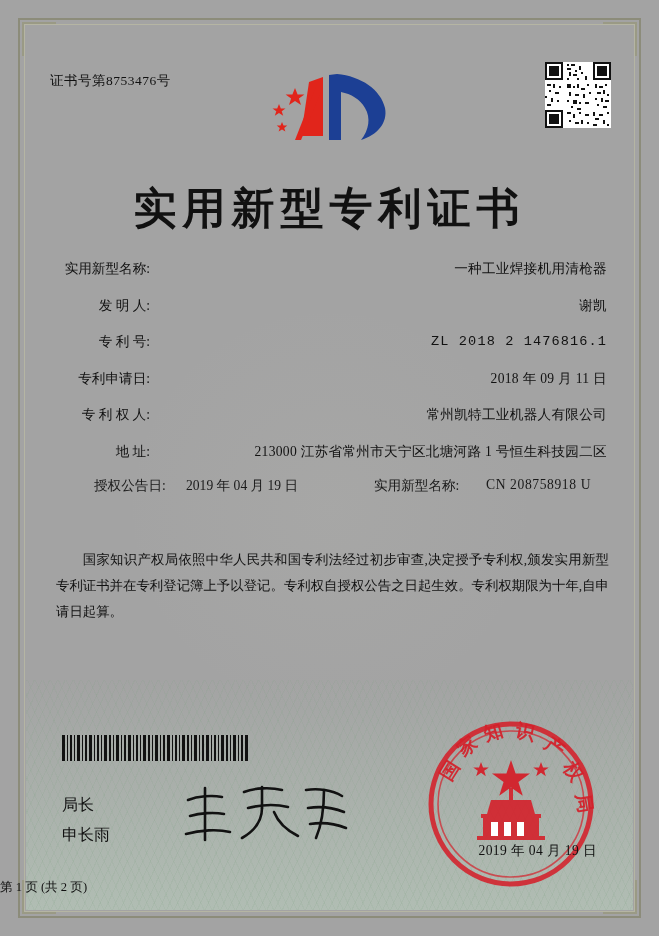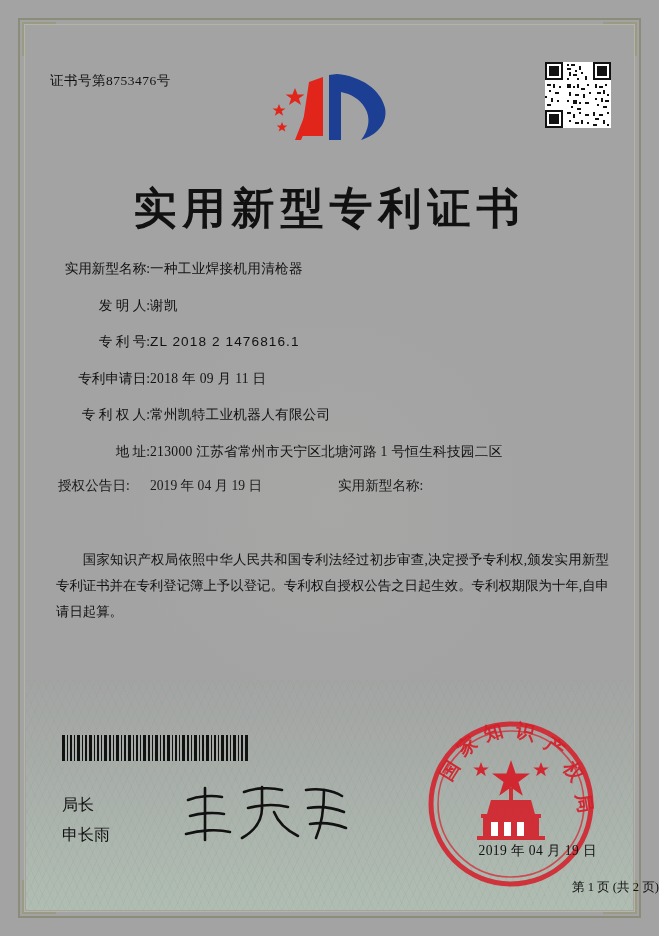--- a/index.html
+++ b/index.html
@@ -133,39 +133,40 @@
     flex: 0 0 92px;
     letter-spacing: 0px;
     color: #111;
     white-space: nowrap;
     text-align: right;
   }
   .field-value {
     flex: 1 1 auto;
     color: #111;
     letter-spacing: 0.3px;
+    text-align: right;
   }
   .field-value.mono {
-    font-family: Liberation Sans, sans-serif;
+    font-family: Liberation Mono, monospace;
     letter-spacing: 1.1px;
   }
   .field-sub {
     margin-left: 92px;
     margin-top: -11px;
     margin-bottom: 15px;
     font-size: 13.6px;
     color: #111;
   }
   .row-split {
     display: flex;
     align-items: flex-start;
     margin-bottom: 15px;
     font-size: 13.6px;
   }
-  .row-split .half-label { flex: 0 0 92px; white-space: nowrap; }
+  .row-split .half-label { flex: 0 0 92px; white-space: nowrap; margin-left: 36px; }
   .row-split .half-value { flex: 0 0 188px; }
   .row-split .half-label2 { flex: 0 0 112px; white-space: nowrap; }
   .row-split .half-value2 { flex: 1 1 auto; letter-spacing: 0.6px; }
 
   
   .paragraphs {
     position: absolute;
     left: 56px;
     right: 50px;
     top: 547px;
@@ -222,24 +223,23 @@
     color: #111;
     letter-spacing: 0.4px;
   }
 
   
   .footer {
     position: absolute;
     left: 0;
     right: 0;
     bottom: 40px;
-    text-align: right;
+    text-align: left;
     font-size: 12.6px;
     color: #111;
-    margin-left: 21px;
   }
 </style>
 </head>
 <body>
 
 <div class="page">
 
   <div class="watermark"></div>
   <div class="bottom-pattern"></div>
 
@@ -370,20 +370,21 @@
 
     <div class="field-row">
       <div class="field-label">地 址:</div>
       <div class="field-value">213000 江苏省常州市天宁区北塘河路 1 号恒生科技园二区</div>
     </div>
 
     <div class="row-split">
       <div class="half-label">授权公告日:</div>
       <div class="half-value">2019 年 04 月 19 日</div>
       <div class="half-label2">实用新型名称:</div>
+      <div class="half-value2">CN 208758918 U</div>
     </div>
 
   </div>
 
   <div class="paragraphs">
     <p>国家知识产权局依照中华人民共和国专利法经过初步审查,决定授予专利权,颁发实用新型专利证书并在专利登记簿上予以登记。专利权自授权公告之日起生效。专利权期限为十年,自申请日起算。</p>
   </div>
 
   <svg class="barcode" viewBox="0 0 188 26" preserveAspectRatio="none">
     <g fill="#111111">

